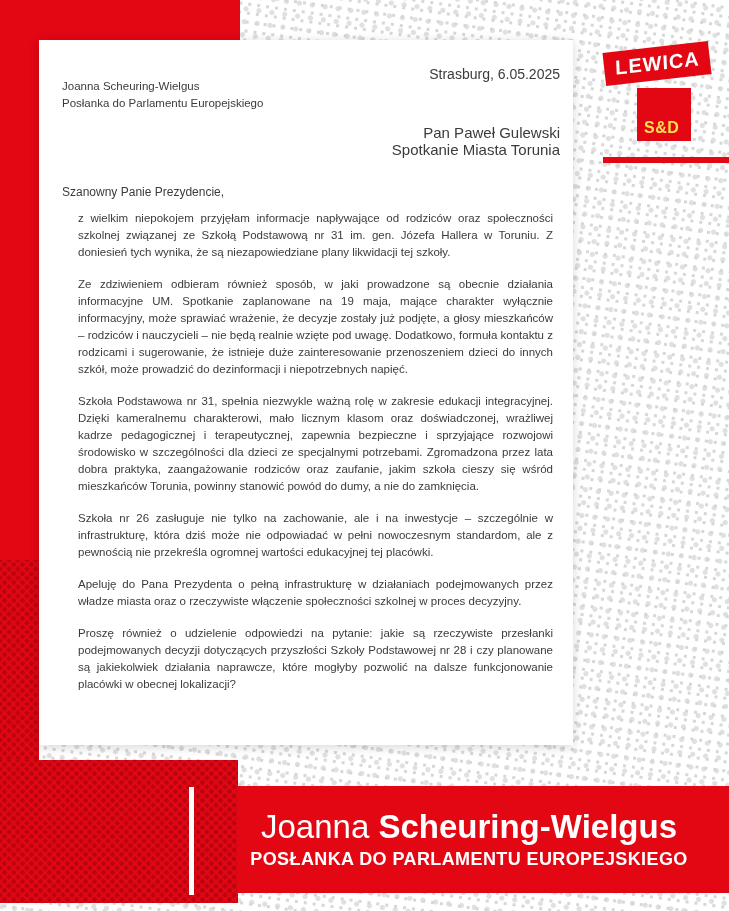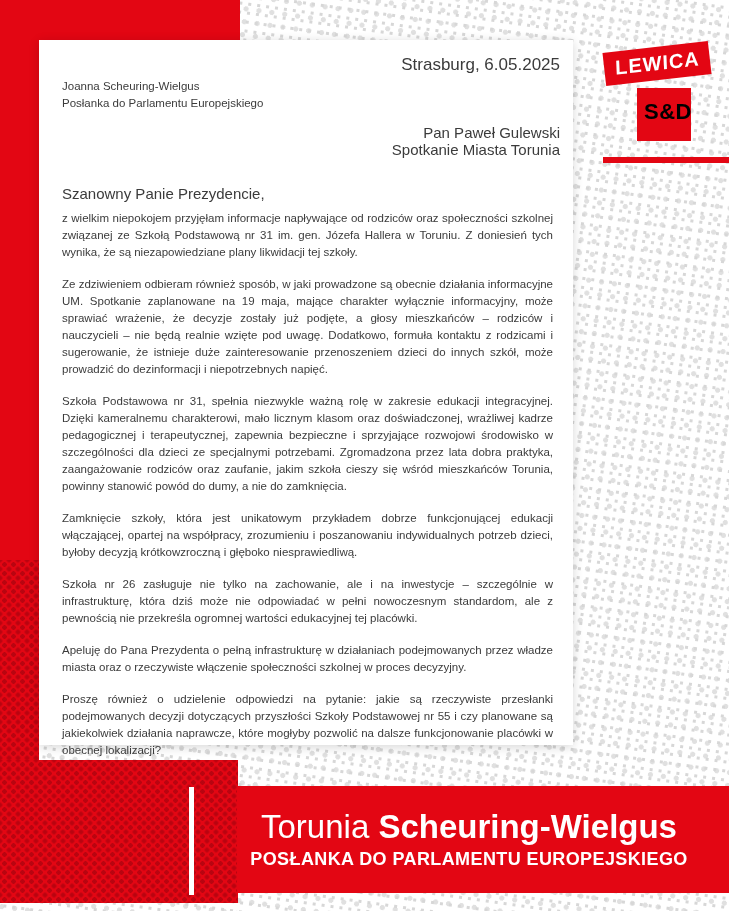--- a/index.html
+++ b/index.html
@@ -36,41 +36,41 @@
     background-image:
       radial-gradient(circle,rgba(150,3,14,.55) 2px,transparent 2.5px),
       radial-gradient(circle,rgba(150,3,14,.55) 2px,transparent 2.5px);
     background-size:9px 9px,9px 9px;background-position:0 0,4.5px 4.5px;
   }
   
   .page{
     position:absolute;left:39px;top:40px;width:534px;height:705px;
     background:#ffffff;box-shadow:0 2px 10px rgba(0,0,0,.16);
   }
-  .date{position:absolute;top:15px;right:13px;font-size:17px;padding-left:20px;}
+  .date{position:absolute;top:26px;right:13px;font-size:14px;padding-left:20px;}
   .sender{position:absolute;top:38px;left:23px;font-size:11.5px;line-height:17px;}
   .recipient{position:absolute;top:84px;right:13px;font-size:15px;line-height:17px;text-align:right;}
-  .salutation{position:absolute;top:145px;left:23px;font-size:15px;}
+  .salutation{position:absolute;top:145px;left:23px;font-size:12px;}
   .body-text{position:absolute;top:170px;left:23px;right:20px;font-size:11.5px;line-height:17px;}
-  .body-text p{margin:0 0 15px 0;text-align:justify;}
+  .body-text p{margin:0 0 15px 16px;text-align:justify;}
   
   .lewica{
     position:absolute;left:604px;top:47px;width:106px;height:33px;
     background:#E30613;transform:rotate(-6.5deg);
     display:flex;align-items:center;justify-content:center;
   }
   .lewica span{
     color:#fff;font-weight:800;font-size:20px;letter-spacing:1px;
     transform:skewX(-4deg);
   }
   .sd{
     position:absolute;left:637px;top:88px;width:54px;height:53px;background:#E30613;
   }
   .sd span{
-    position:absolute;left:7px;bottom:16px;color:#000000;font-weight:700;font-size:22px;letter-spacing:.5px;
+    position:absolute;left:7px;bottom:4px;color:#fde047;font-weight:700;font-size:16px;letter-spacing:.5px;
   }
   .red-bar{position:absolute;left:603px;top:157px;width:126px;height:6px;background:#E30613;}
   
   .banner{
     position:absolute;left:237px;top:786px;width:492px;height:107px;background:#E30613;
     display:flex;flex-direction:column;align-items:center;justify-content:center;
     padding-right:28px;box-sizing:border-box;color:#fff;
   }
   .banner-line1{font-size:33px;line-height:38px;font-weight:300;white-space:nowrap;}
   .banner-line1 .bold{font-weight:700;}
@@ -101,37 +101,36 @@
       <div>Pan Paweł Gulewski</div>
       <div>Spotkanie Miasta Torunia</div>
     </div>
 
     <div class="salutation">Szanowny Panie Prezydencie,</div>
 
     <div class="body-text">
       <p>z wielkim niepokojem przyjęłam informacje napływające od rodziców oraz społeczności szkolnej związanej ze Szkołą Podstawową nr 31 im. gen. Józefa Hallera w Toruniu. Z doniesień tych wynika, że są niezapowiedziane plany likwidacji tej szkoły.</p>
       <p>Ze zdziwieniem odbieram również sposób, w jaki prowadzone są obecnie działania informacyjne UM. Spotkanie zaplanowane na 19 maja, mające charakter wyłącznie informacyjny, może sprawiać wrażenie, że decyzje zostały już podjęte, a głosy mieszkańców – rodziców i nauczycieli – nie będą realnie wzięte pod uwagę. Dodatkowo, formuła kontaktu z rodzicami i sugerowanie, że istnieje duże zainteresowanie przenoszeniem dzieci do innych szkół, może prowadzić do dezinformacji i niepotrzebnych napięć.</p>
       <p>Szkoła Podstawowa nr 31, spełnia niezwykle ważną rolę w zakresie edukacji integracyjnej. Dzięki kameralnemu charakterowi, mało licznym klasom oraz doświadczonej, wrażliwej kadrze pedagogicznej i terapeutycznej, zapewnia bezpieczne i sprzyjające rozwojowi środowisko w szczególności dla dzieci ze specjalnymi potrzebami. Zgromadzona przez lata dobra praktyka, zaangażowanie rodziców oraz zaufanie, jakim szkoła cieszy się wśród mieszkańców Torunia, powinny stanowić powód do dumy, a nie do zamknięcia.</p>
-      <p>Zamknięcie szkoły, która jest unikatowym przykładem dobrze funkcjonującej edukacji włączającej, opartej na współpracy, zrozumieniu i poszanowaniu indywidualnych potrzeb dzieci, byłoby decyzją krótkowzroczną i głęboko niesprawiedliwą.</p>
       <p>Szkoła nr 26 zasługuje nie tylko na zachowanie, ale i na inwestycje – szczególnie w infrastrukturę, która dziś może nie odpowiadać w pełni nowoczesnym standardom, ale z pewnością nie przekreśla ogromnej wartości edukacyjnej tej placówki.</p>
       <p>Apeluję do Pana Prezydenta o pełną infrastrukturę w działaniach podejmowanych przez władze miasta oraz o rzeczywiste włączenie społeczności szkolnej w proces decyzyjny.</p>
-      <p>Proszę również o udzielenie odpowiedzi na pytanie: jakie są rzeczywiste przesłanki podejmowanych decyzji dotyczących przyszłości Szkoły Podstawowej nr 55 i czy planowane są jakiekolwiek działania naprawcze, które mogłyby pozwolić na dalsze funkcjonowanie placówki w obecnej lokalizacji?</p>
+      <p>Proszę również o udzielenie odpowiedzi na pytanie: jakie są rzeczywiste przesłanki podejmowanych decyzji dotyczących przyszłości Szkoły Podstawowej nr 28 i czy planowane są jakiekolwiek działania naprawcze, które mogłyby pozwolić na dalsze funkcjonowanie placówki w obecnej lokalizacji?</p>
     </div>
   </div>
 
   <div class="lewica">
     <span>LEWICA</span>
   </div>
 
   <div class="sd">
     <span>S&amp;D</span>
   </div>
 
   <div class="red-bar"></div>
 
   <div class="banner">
-    <div class="banner-line1"><span class="light">Torunia</span> <span class="bold">Scheuring-Wielgus</span></div>
+    <div class="banner-line1"><span class="light">Joanna</span> <span class="bold">Scheuring-Wielgus</span></div>
     <div class="banner-line2">POSŁANKA DO PARLAMENTU EUROPEJSKIEGO</div>
   </div>
 
   <div class="white-bar"></div>
 
 </div>
 
 </body></html>

